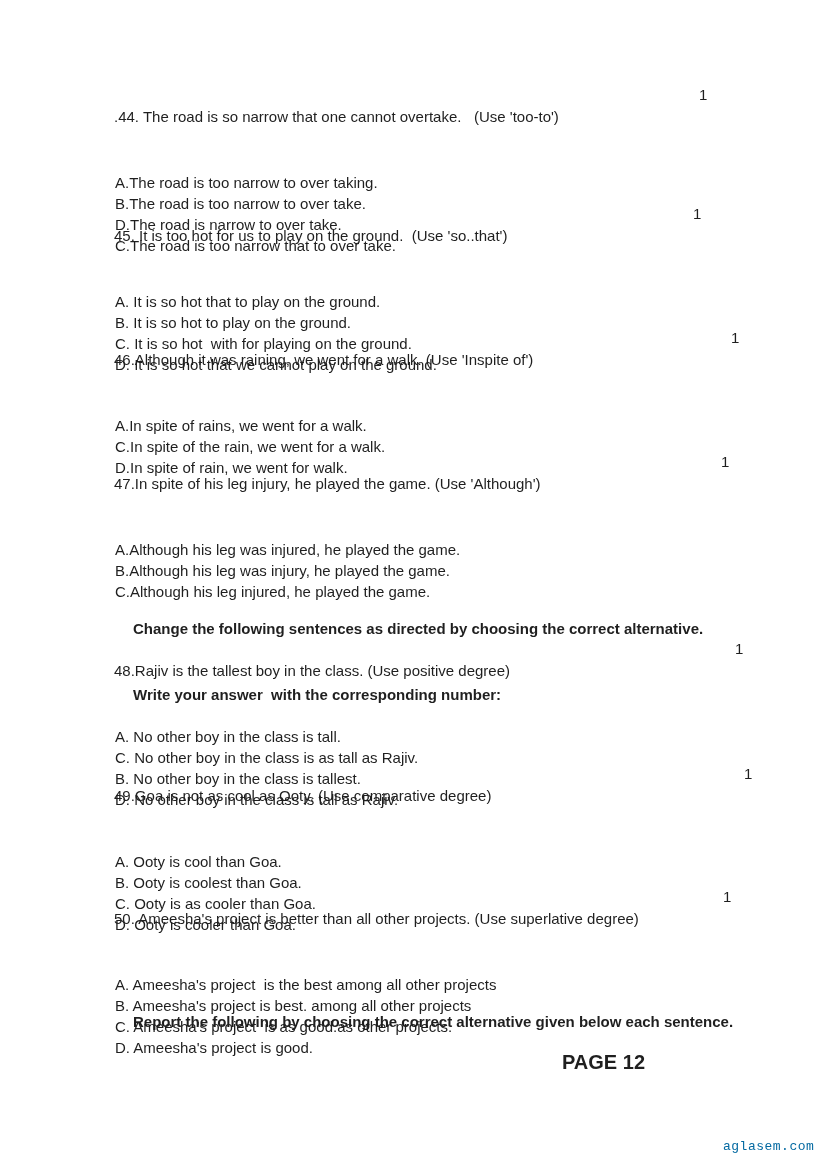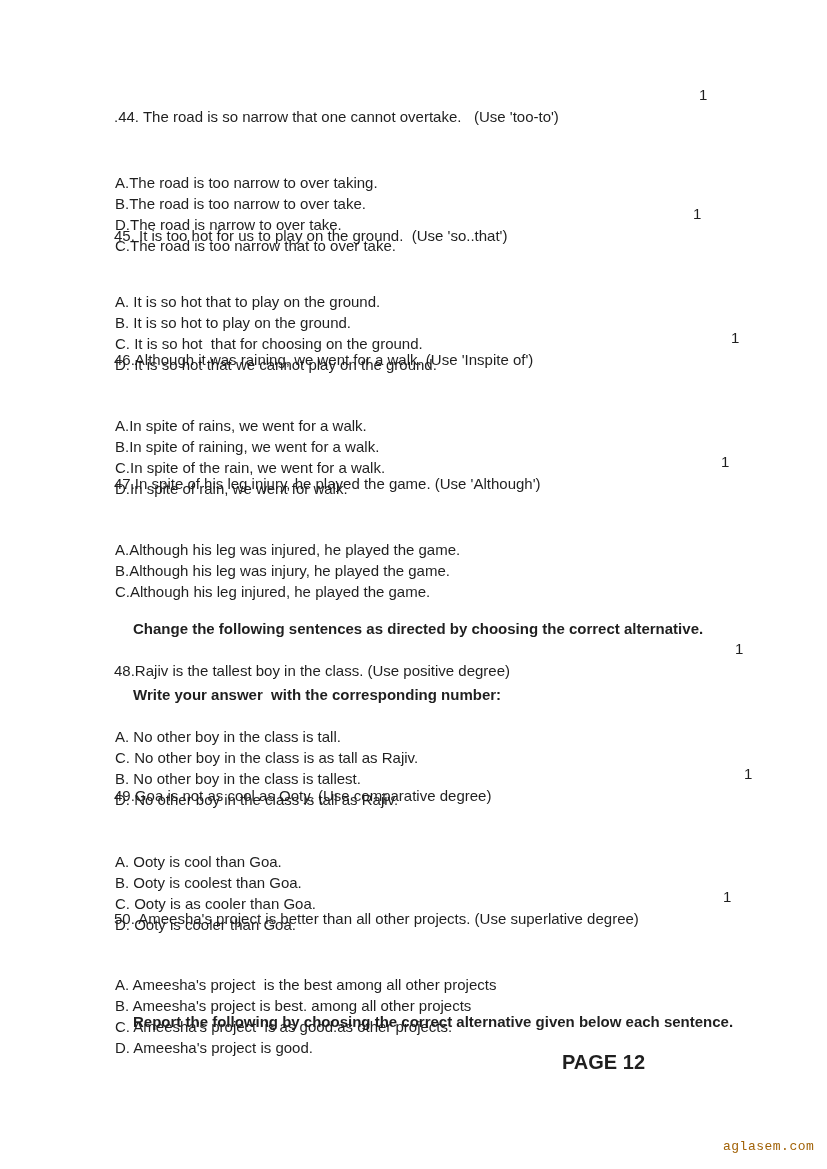--- a/index.html
+++ b/index.html
@@ -96,31 +96,30 @@
     <div class="q-option">C.The road is too narrow that to over take.</div>
   </section>
 
   <section class="question q45">
     <div class="q-header">
       <span class="q-text">45. It is too hot for us to play on the ground.  (Use 'so..that')</span>
       <span class="q-mark mk-45">1</span>
     </div>
     <div class="q-option">A. It is so hot that to play on the ground.</div>
     <div class="q-option">B. It is so hot to play on the ground.</div>
-    <div class="q-option">C. It is so hot  that for choosing on the ground.</div>
+    <div class="q-option">C. It is so hot  with for playing on the ground.</div>
     <div class="q-option">D. It is so hot that we cannot play on the ground.</div>
   </section>
 
   <section class="question q46">
     <div class="q-header">
       <span class="q-text">46.Although it was raining, we went for a walk. (Use 'Inspite of')</span>
       <span class="q-mark mk-46">1</span>
     </div>
     <div class="q-option">A.In spite of rains, we went for a walk.</div>
-    <div class="q-option">B.In spite of raining, we went for a walk.</div>
     <div class="q-option">C.In spite of the rain, we went for a walk.</div>
     <div class="q-option">D.In spite of rain, we went for walk.</div>
   </section>
 
   <section class="question q47">
     <div class="q-header">
       <span class="q-text">47.In spite of his leg injury, he played the game. (Use 'Although')</span>
       <span class="q-mark mk-47">1</span>
     </div>
     <div class="q-option">A.Although his leg was injured, he played the game.</div>
@@ -163,15 +162,15 @@
     <div class="q-option">A. Ameesha's project  is the best among all other projects</div>
     <div class="q-option">B. Ameesha's project is best. among all other projects</div>
     <div class="q-option">C. Ameesha's project  is as good.as other projects.</div>
     <div class="q-option">D. Ameesha's project is good.</div>
   </section>
 
   <div class="directive report-directive">Report the following by choosing the correct alternative given below each sentence.</div>
 
   <div class="page-label">PAGE 12</div>
 
-  <div class="watermark" style="color: #a16207;">aglasem.com</div>
+  <div class="watermark" style="color: #0369a1;">aglasem.com</div>
 
 </div>
 
 </body></html>

